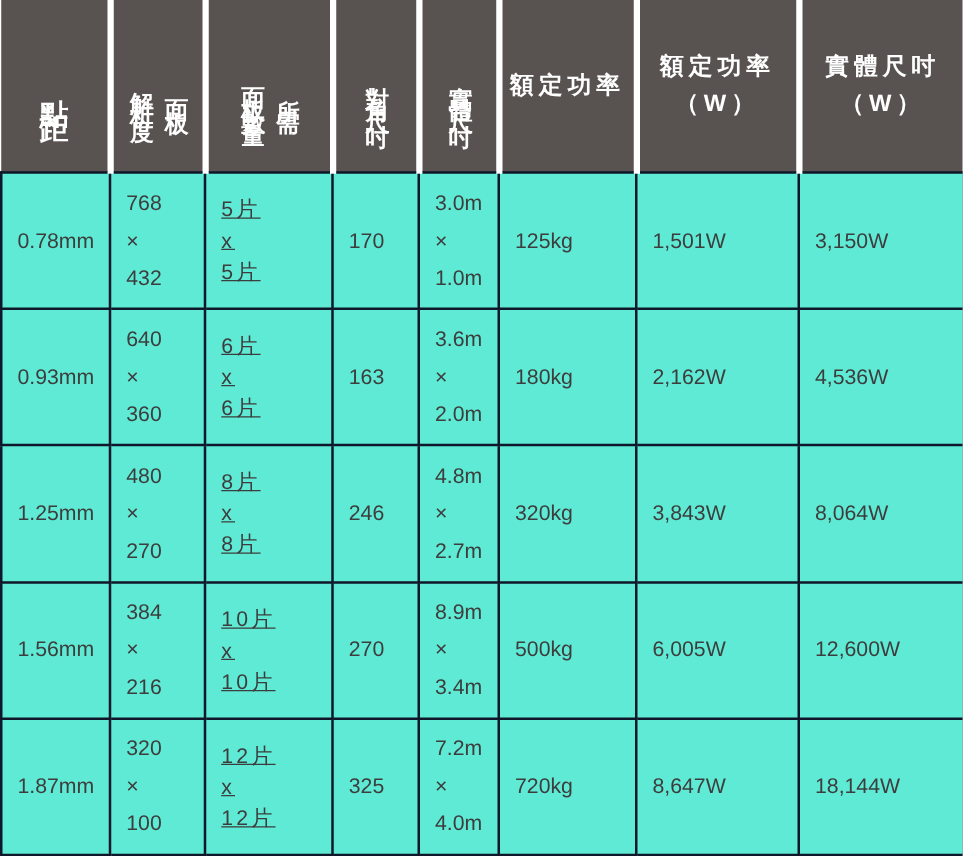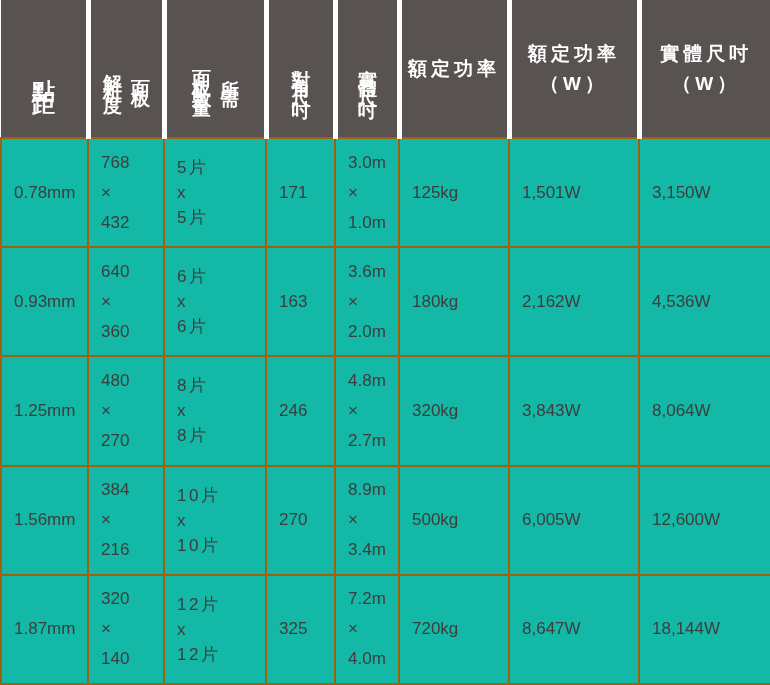--- a/index.html
+++ b/index.html
@@ -43,30 +43,30 @@
   }
   .hline {
     font-size: 19px; font-weight: bold;
     color: #ffffff;
     letter-spacing: 4px; line-height: 28px;
     white-space: nowrap;
   }
   
   tbody tr { height: 109px; }
   td {
-    background: #14b8a6;
-    border: 2px solid #a16207;
+    background: #5eead4;
+    border: 2px solid #0f172a;
     color: #3d3d3d;
     font-size: 17px;
     text-align: left; vertical-align: middle;
     padding: 0 0 0 12px;
   }
   td.multi { white-space: pre-line; }
   td.res, td.size { line-height: 30px; }
-  td.panels { line-height: 25px; letter-spacing: 2.5px; }
+  td.panels { line-height: 25px; letter-spacing: 2.5px; text-decoration: underline; }
 </style>
 </head>
 <body>
 
 <table class="spec-table">
   <colgroup>
     <col style="width:87px">
       <col style="width:76px">
       <col style="width:102px">
       <col style="width:69px">
@@ -125,21 +125,21 @@
   </thead>
   <tbody>
     <tr>
       <td>0.78mm</td>
       <td class="multi res">768
 ×
 432</td>
       <td class="multi panels">5片
 x
 5片</td>
-      <td>171</td>
+      <td>170</td>
       <td class="multi size">3.0m
 ×
 1.0m</td>
       <td>125kg</td>
       <td>1,501W</td>
       <td>3,150W</td>
     </tr>
     <tr>
       <td>0.93mm</td>
       <td class="multi res">640
@@ -185,21 +185,21 @@
 ×
 3.4m</td>
       <td>500kg</td>
       <td>6,005W</td>
       <td>12,600W</td>
     </tr>
     <tr>
       <td>1.87mm</td>
       <td class="multi res">320
 ×
-140</td>
+100</td>
       <td class="multi panels">12片
 x
 12片</td>
       <td>325</td>
       <td class="multi size">7.2m
 ×
 4.0m</td>
       <td>720kg</td>
       <td>8,647W</td>
       <td>18,144W</td>

